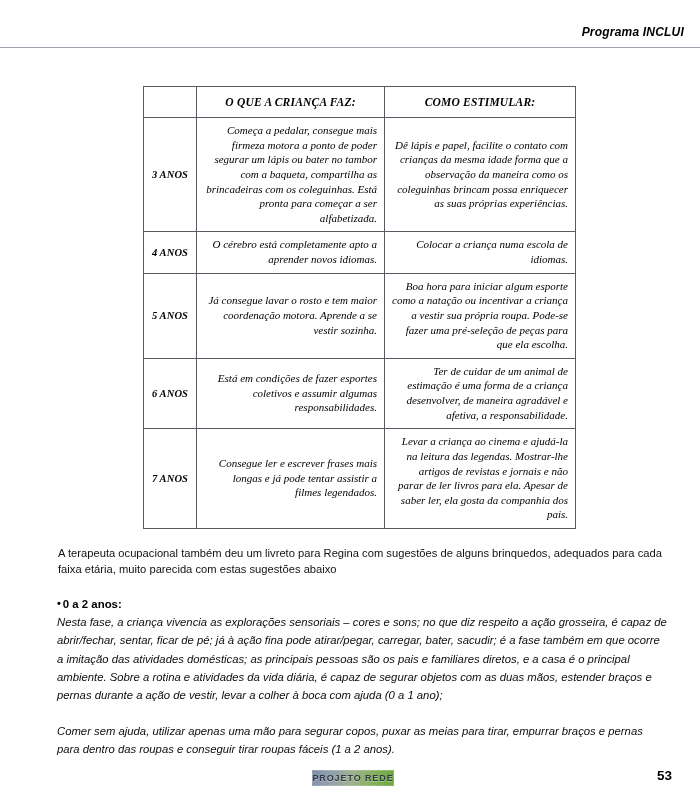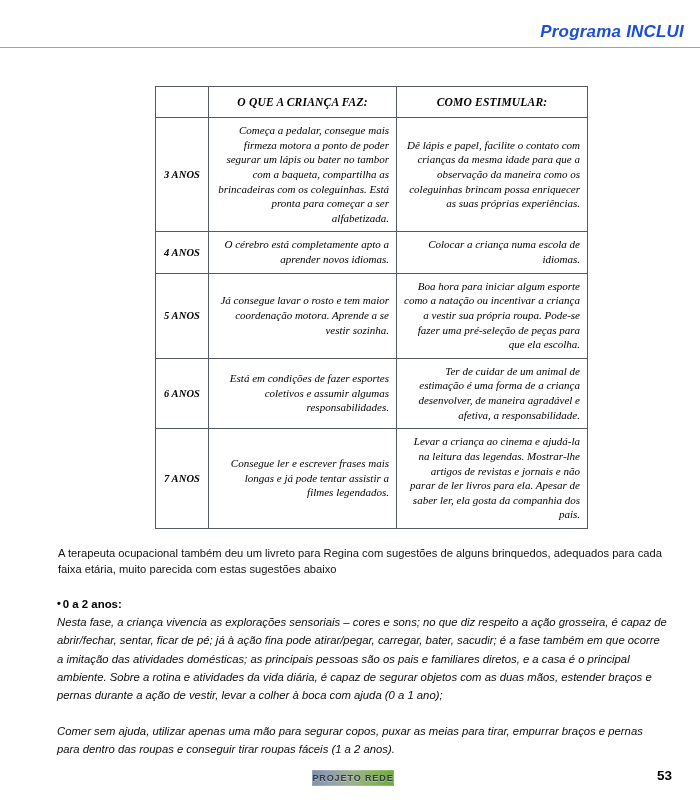--- a/index.html
+++ b/index.html
@@ -28,41 +28,41 @@
     position: absolute;
     top: 22px;
     left: 0;
     width: 700px;
     box-sizing: border-box;
     padding-right: 16px;
     text-align: right;
   }
   .header-title {
     font-family: "Liberation Sans", sans-serif;
-    font-size: 17px;
-    font-style: italic;
-    font-weight: bold;
-    color: #1d4ed8;
+    font-size: 12px;
+    font-style: italic;
+    font-weight: bold;
+    color: #000000;
     letter-spacing: 0.2px;
     display: inline-block;
   }
   .header-rule {
     position: absolute;
     top: 47px;
     left: 0;
     width: 700px;
     height: 1px;
     background: #9aa3ae;
   }
 
   
   .dev-table {
     position: absolute;
     top: 86px;
-    left: 155px;
+    left: 143px;
     width: 432px;
     border-collapse: collapse;
     table-layout: fixed;
     background: #ffffff;
     border-radius: 19px;
   }
   .dev-table td, .dev-table th {
     border: 1px solid #555b61;
     vertical-align: middle;
     padding: 5px 7px 6px 7px;
@@ -210,21 +210,21 @@
       <tr>
         <td></td>
         <td>O QUE A CRIANÇA FAZ:</td>
         <td>COMO ESTIMULAR:</td>
       </tr>
     </thead>
     <tbody>
       <tr>
         <td class="age-cell">3 ANOS</td>
         <td class="body-cell">Começa a pedalar, consegue mais firmeza motora a ponto de poder segurar um lápis ou bater no tambor com a baqueta, compartilha as brincadeiras com os coleguinhas. Está pronta para começar a ser alfabetizada.</td>
-        <td class="body-cell">Dê lápis e papel, facilite o contato com crianças da mesma idade para que a observação da maneira como os coleguinhas brincam possa enriquecer as suas próprias experiências.</td>
+        <td class="body-cell">Dê lápis e papel, facilite o contato com crianças da mesma idade forma que a observação da maneira como os coleguinhas brincam possa enriquecer as suas próprias experiências.</td>
       </tr>
       <tr>
         <td class="age-cell">4 ANOS</td>
         <td class="body-cell">O cérebro está completamente apto a aprender novos idiomas.</td>
         <td class="body-cell">Colocar a criança numa escola de idiomas.</td>
       </tr>
       <tr>
         <td class="age-cell">5 ANOS</td>
         <td class="body-cell">Já consegue lavar o rosto e tem maior coordenação motora. Aprende a se vestir sozinha.</td>
         <td class="body-cell">Boa hora para iniciar algum esporte como a natação ou incentivar a criança a vestir sua própria roupa. Pode-se fazer uma pré-seleção de peças para que ela escolha.</td>

